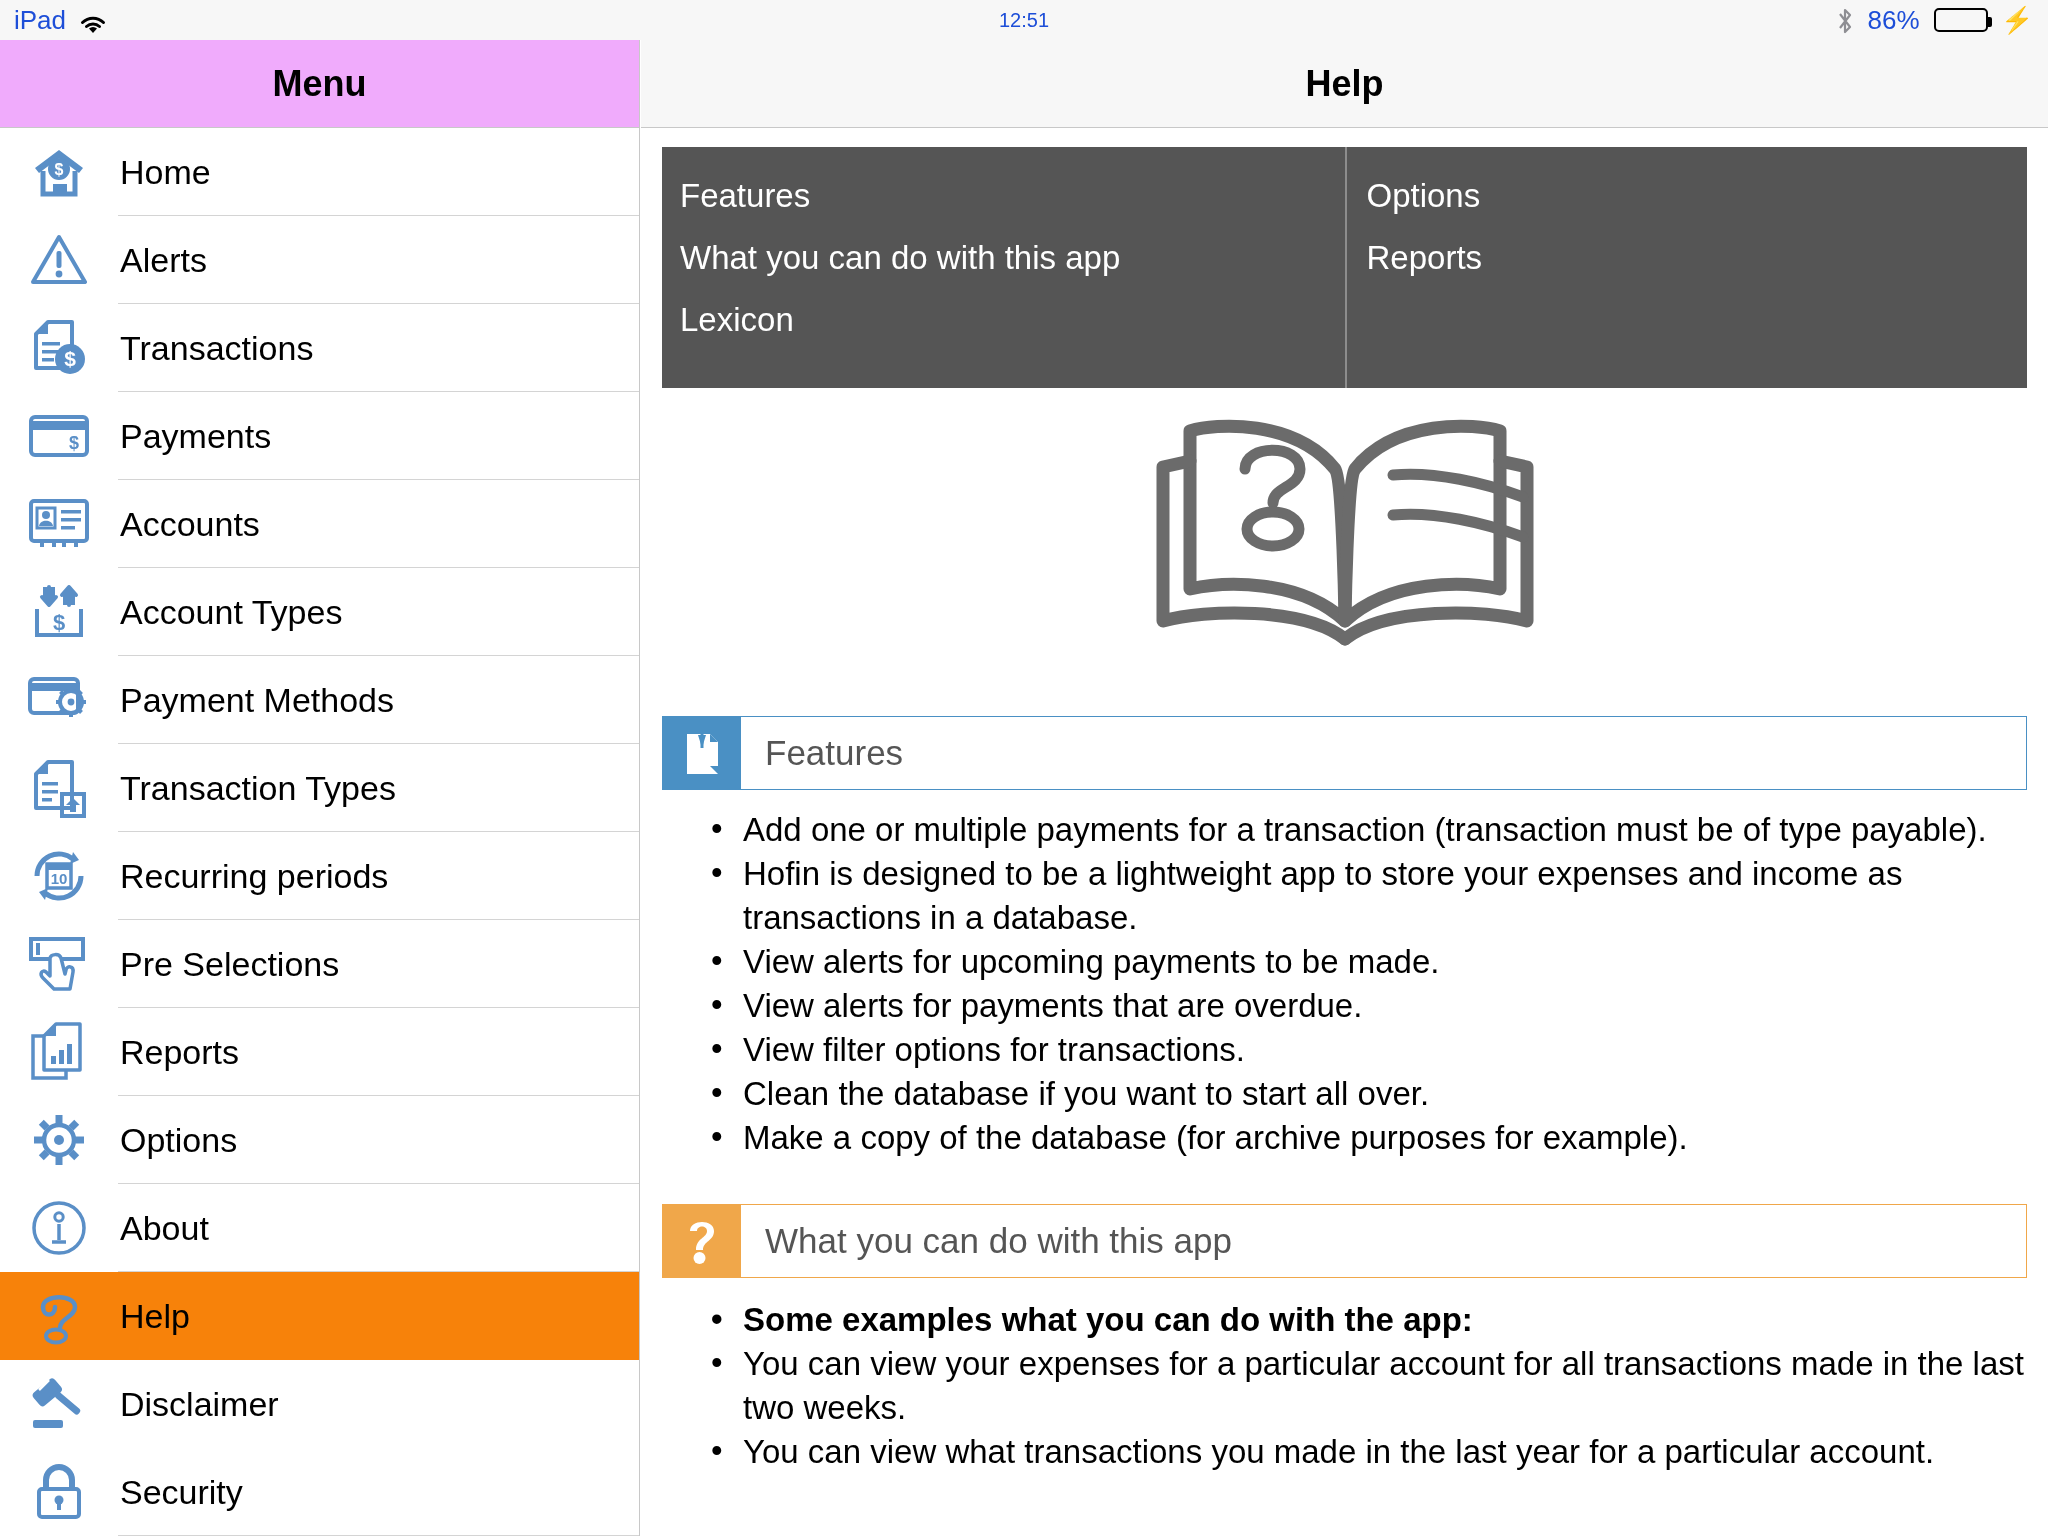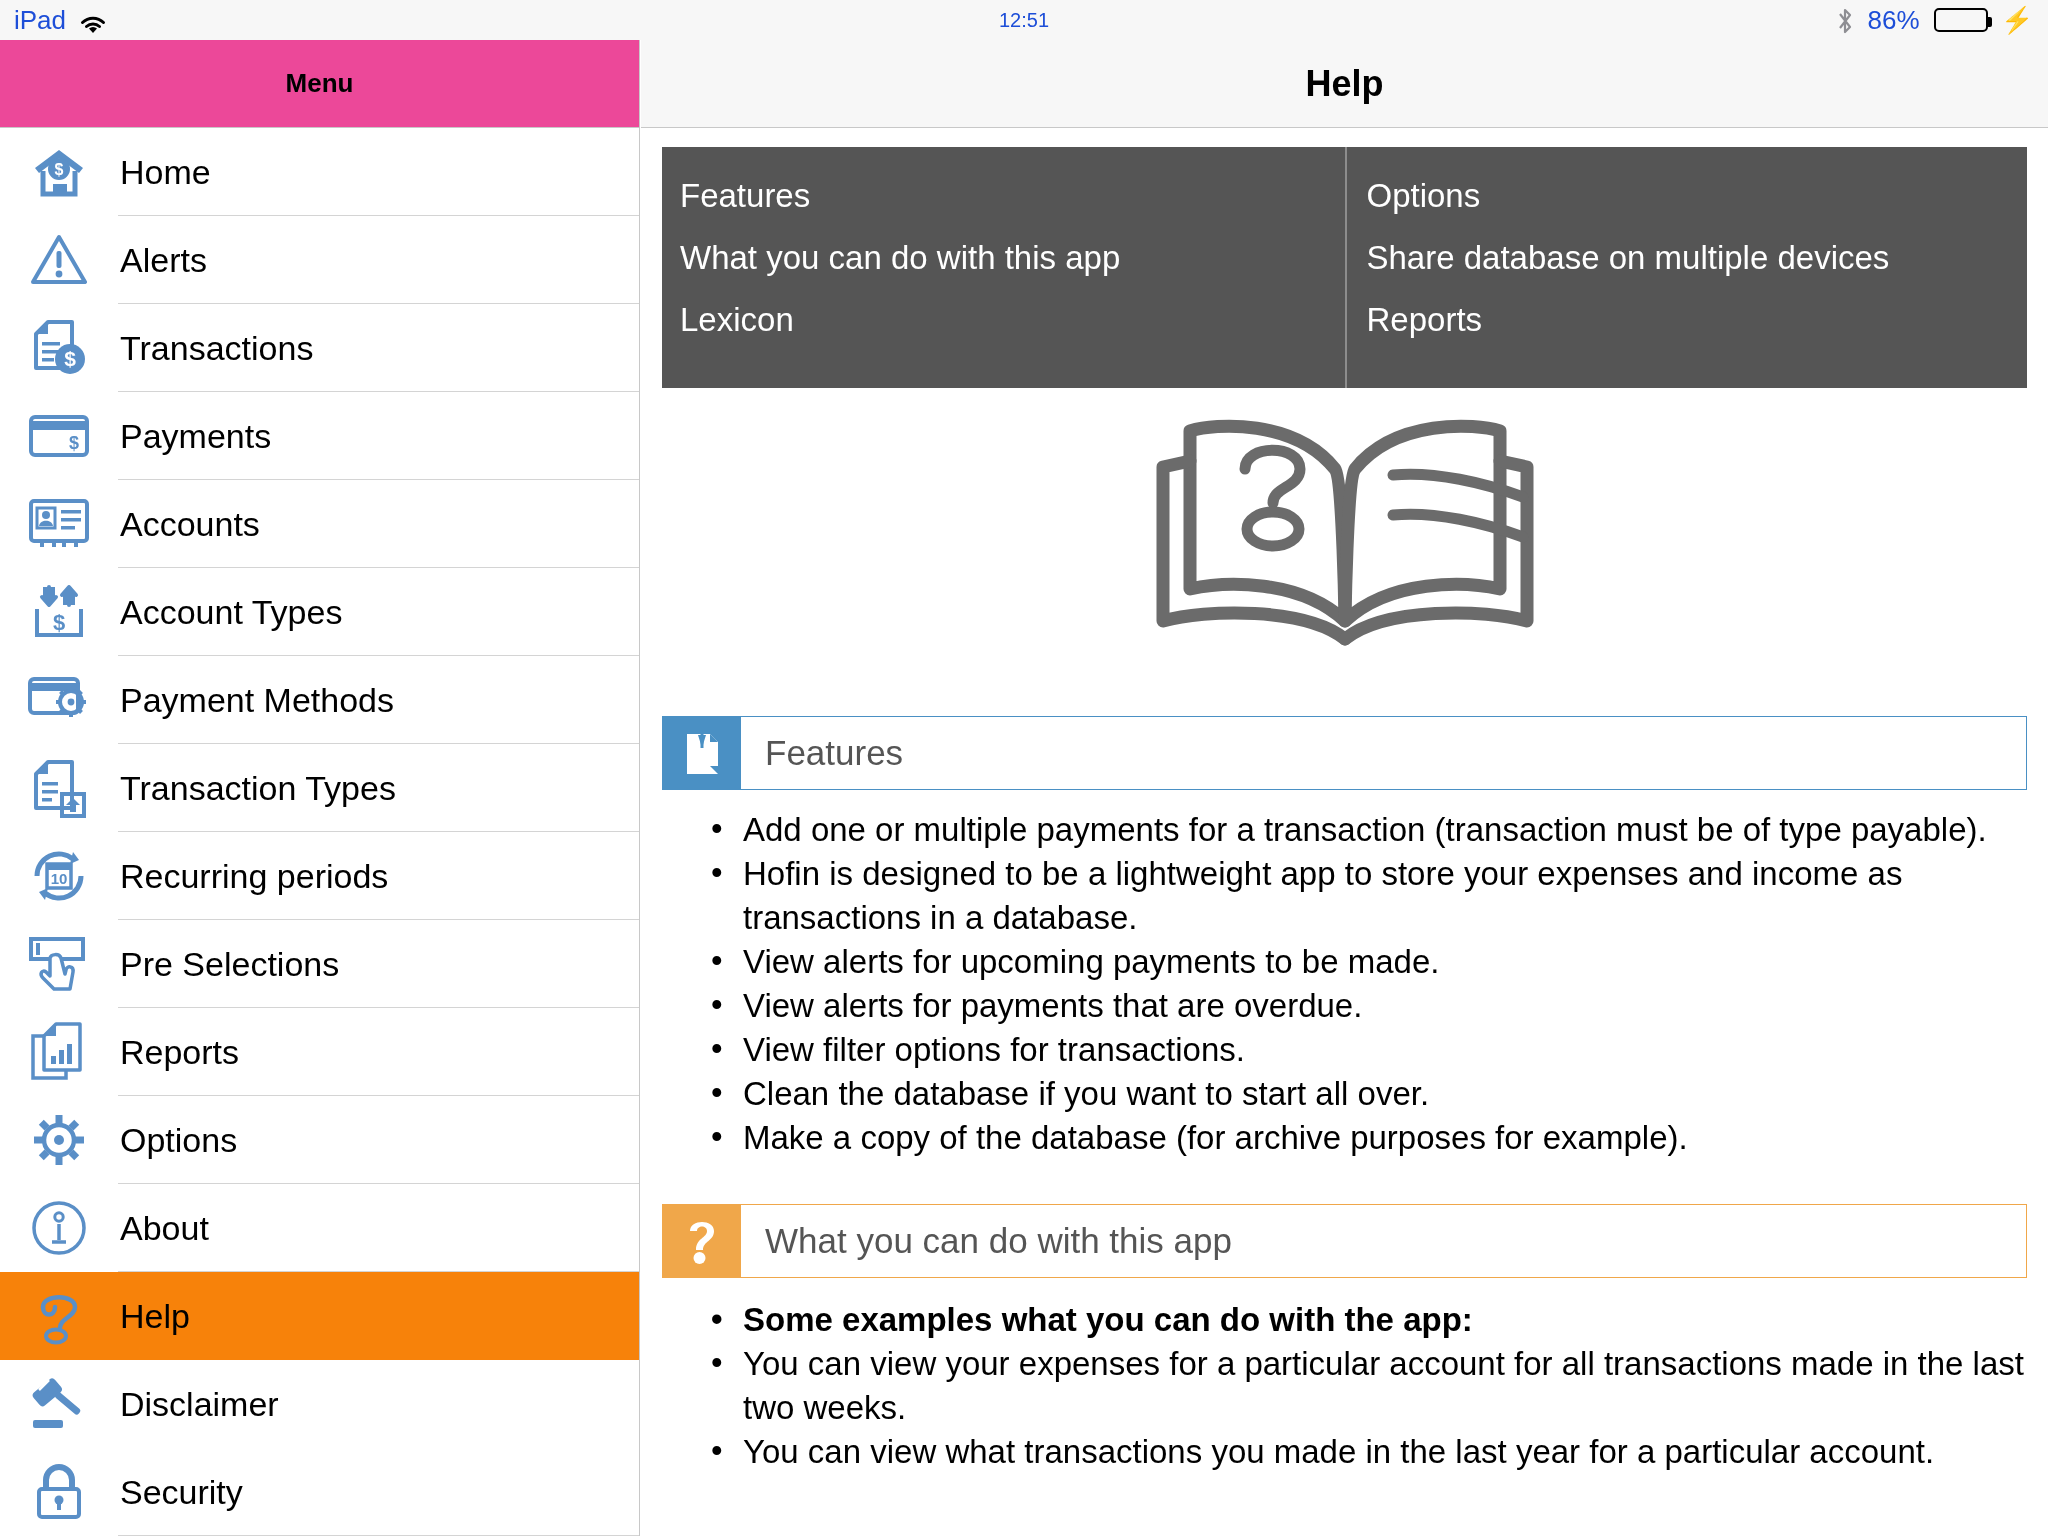--- a/index.html
+++ b/index.html
@@ -31,24 +31,24 @@
   
   .sidebar {
     position: absolute; top: 40px; left: 0;
     width: 640px; height: 1496px;
     background: #ffffff;
     border-right: 1px solid #c8c8c8;
     overflow: hidden;
   }
   .sidebar-header {
     height: 88px; width: 100%;
-    background: #ec4899;
+    background: #f0abfc;
     border-bottom: 1px solid #c8c8c8;
     display: flex; align-items: center; justify-content: center;
-    font-size: 26px; font-weight: bold; color: #000;
+    font-size: 36px; font-weight: bold; color: #000;
   }
   .menu-list { width: 100%; }
   .menu-item {
     position: relative;
     height: 88px; width: 100%;
     display: flex; align-items: center;
     padding-left: 22px;
   }
   .menu-item.selected { background: #f7820a; }
   .menu-item .sep {
@@ -422,21 +422,20 @@
   <div class="detail-body">
 
     <div class="quicklinks">
       <div class="ql-col left" id="ql-left">
           <span class="ql-link">Features</span>
           <span class="ql-link">What you can do with this app</span>
           <span class="ql-link">Lexicon</span>
         </div>
       <div class="ql-col right" id="ql-right">
           <span class="ql-link">Options</span>
-          <span class="ql-link">Share database on multiple devices</span>
           <span class="ql-link">Reports</span>
         </div>
     </div>
 
     <div class="book-wrap">
       <svg width="500" height="248" viewBox="0 0 500 248">
         <g fill="none" stroke="#6b6b6b" stroke-width="13" stroke-linejoin="round" stroke-linecap="round">
           <path d="M250 222 C250 222 248 80 240 70 C200 20 120 24 95 32 L95 190 C130 182 205 180 250 222 Z"></path>
           <path d="M250 222 C250 222 252 80 260 70 C300 20 380 24 405 32 L405 190 C370 182 295 180 250 222 Z"></path>
           <path d="M95 62 L68 68 L68 222 C110 210 210 208 250 240"></path>

